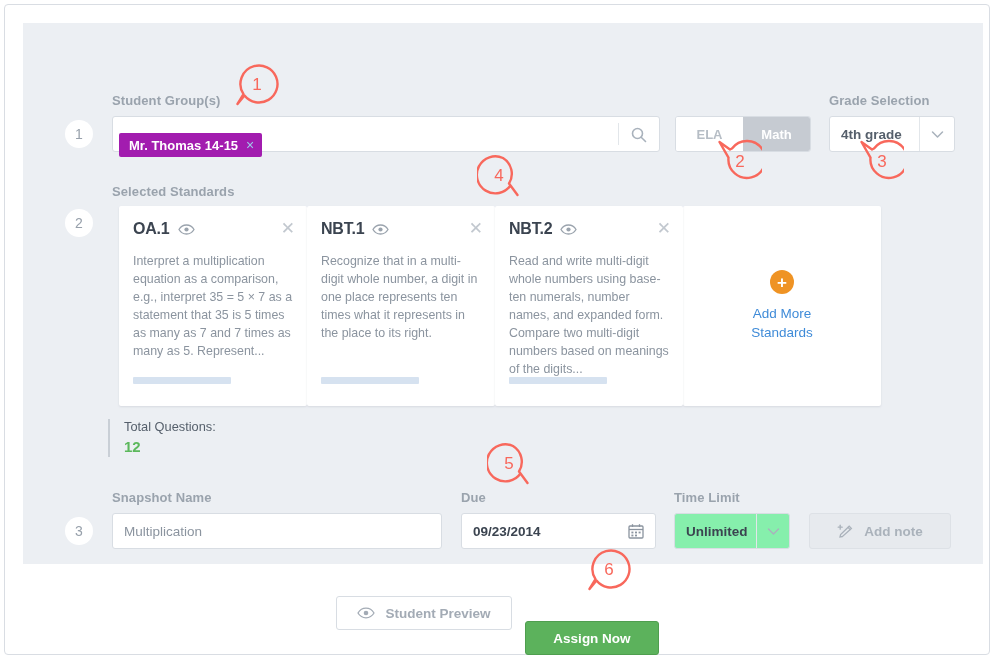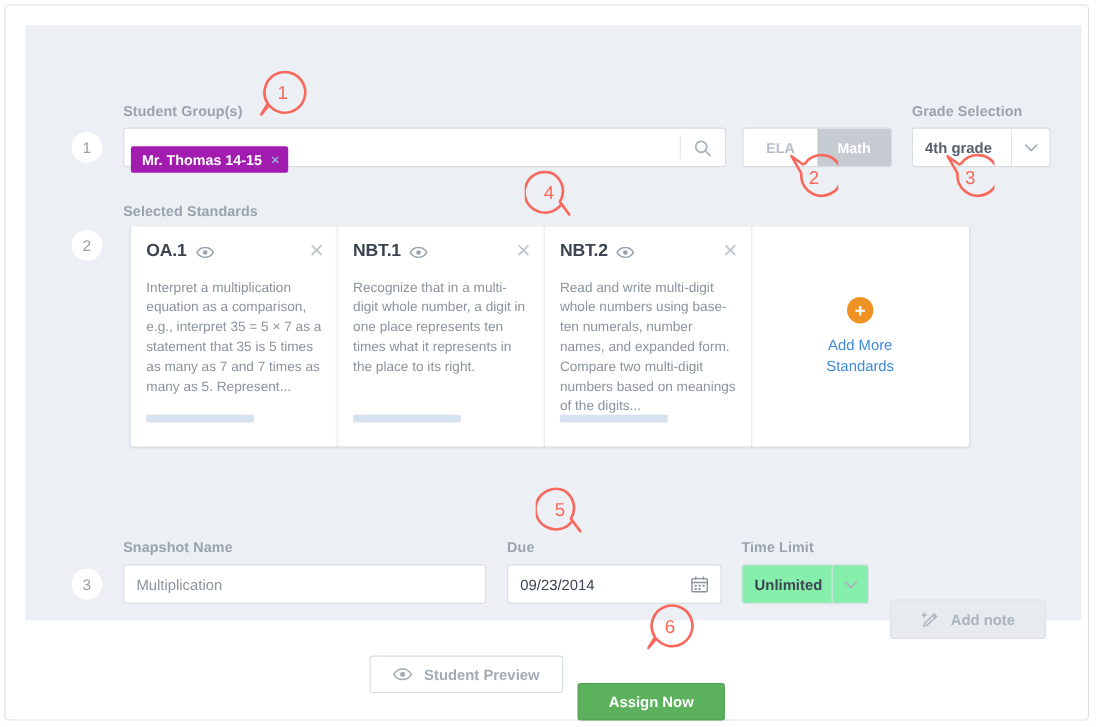--- a/index.html
+++ b/index.html
@@ -314,21 +314,21 @@
     padding-left: 11px;
     font-size: 13.5px;
     color: #8b949f;
     text-align: center;
   }
   .due-input { left: 438px; top: 490px; width: 195px; }
   .due-value {
     padding-left: 11px;
     font-size: 13.5px;
     color: #3b4450;
-    font-weight: normal;
+    font-weight: bold;
   }
   .cal-icon {
     position: absolute;
     right: 11px;
     top: 9px;
     color: #8b949f;
   }
   .time-select {
     position: absolute;
     left: 651px;
@@ -368,21 +368,20 @@
     background: #e7eaee;
     border: 1px solid #dde1e6;
     border-radius: 3px;
     box-sizing: border-box;
     display: flex;
     align-items: center;
     justify-content: center;
     color: #aab2bb;
     font-size: 13.5px;
     font-weight: bold;
-    margin-top: 32px;
   }
   .note-icon {
     margin-right: 9px;
     display: inline-flex;
     align-items: center;
     color: #aab2bb;
   }
 
   
   .preview-btn {
@@ -553,20 +552,24 @@
       <div class="add-card">
         <div class="plus-circle">+</div>
         <div class="add-label">
           <span>Add More</span><br>
           <span>Standards</span>
         </div>
       </div>
 
     </div>
 
+    <div class="total-block">
+      <div class="total-label">Total Questions:</div>
+      <div class="total-count">12</div>
+    </div>
 
     <div class="field-label" style="left:89px; top:467px;">Snapshot Name</div>
     <div class="text-input snapshot-input">
       <span class="snapshot-value">Multiplication</span>
     </div>
 
     <div class="field-label" style="left:438px; top:467px;">Due</div>
     <div class="text-input due-input">
       <span class="due-value">09/23/2014</span>
       <span class="cal-icon">

